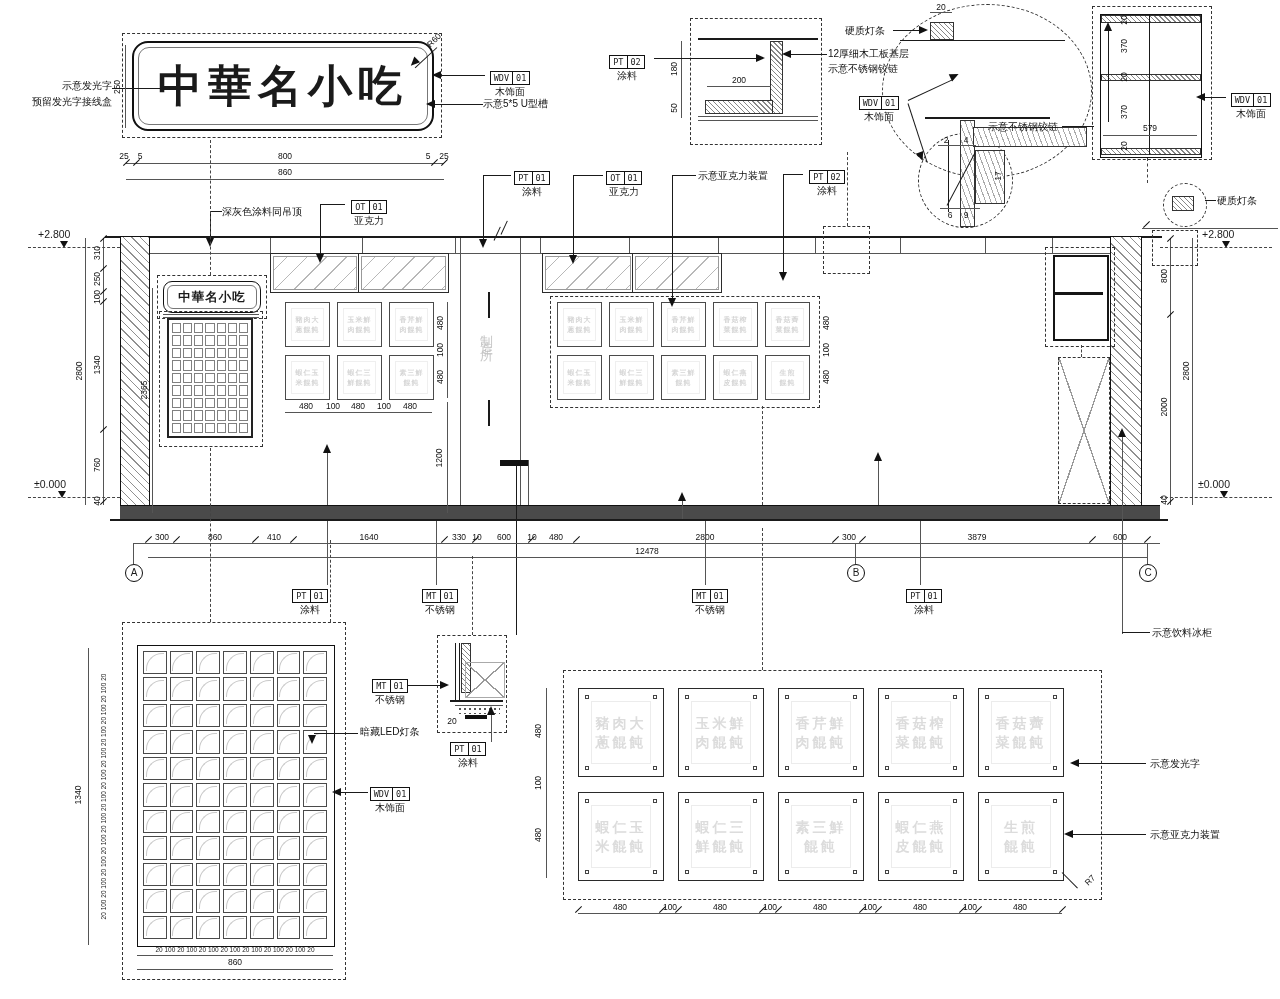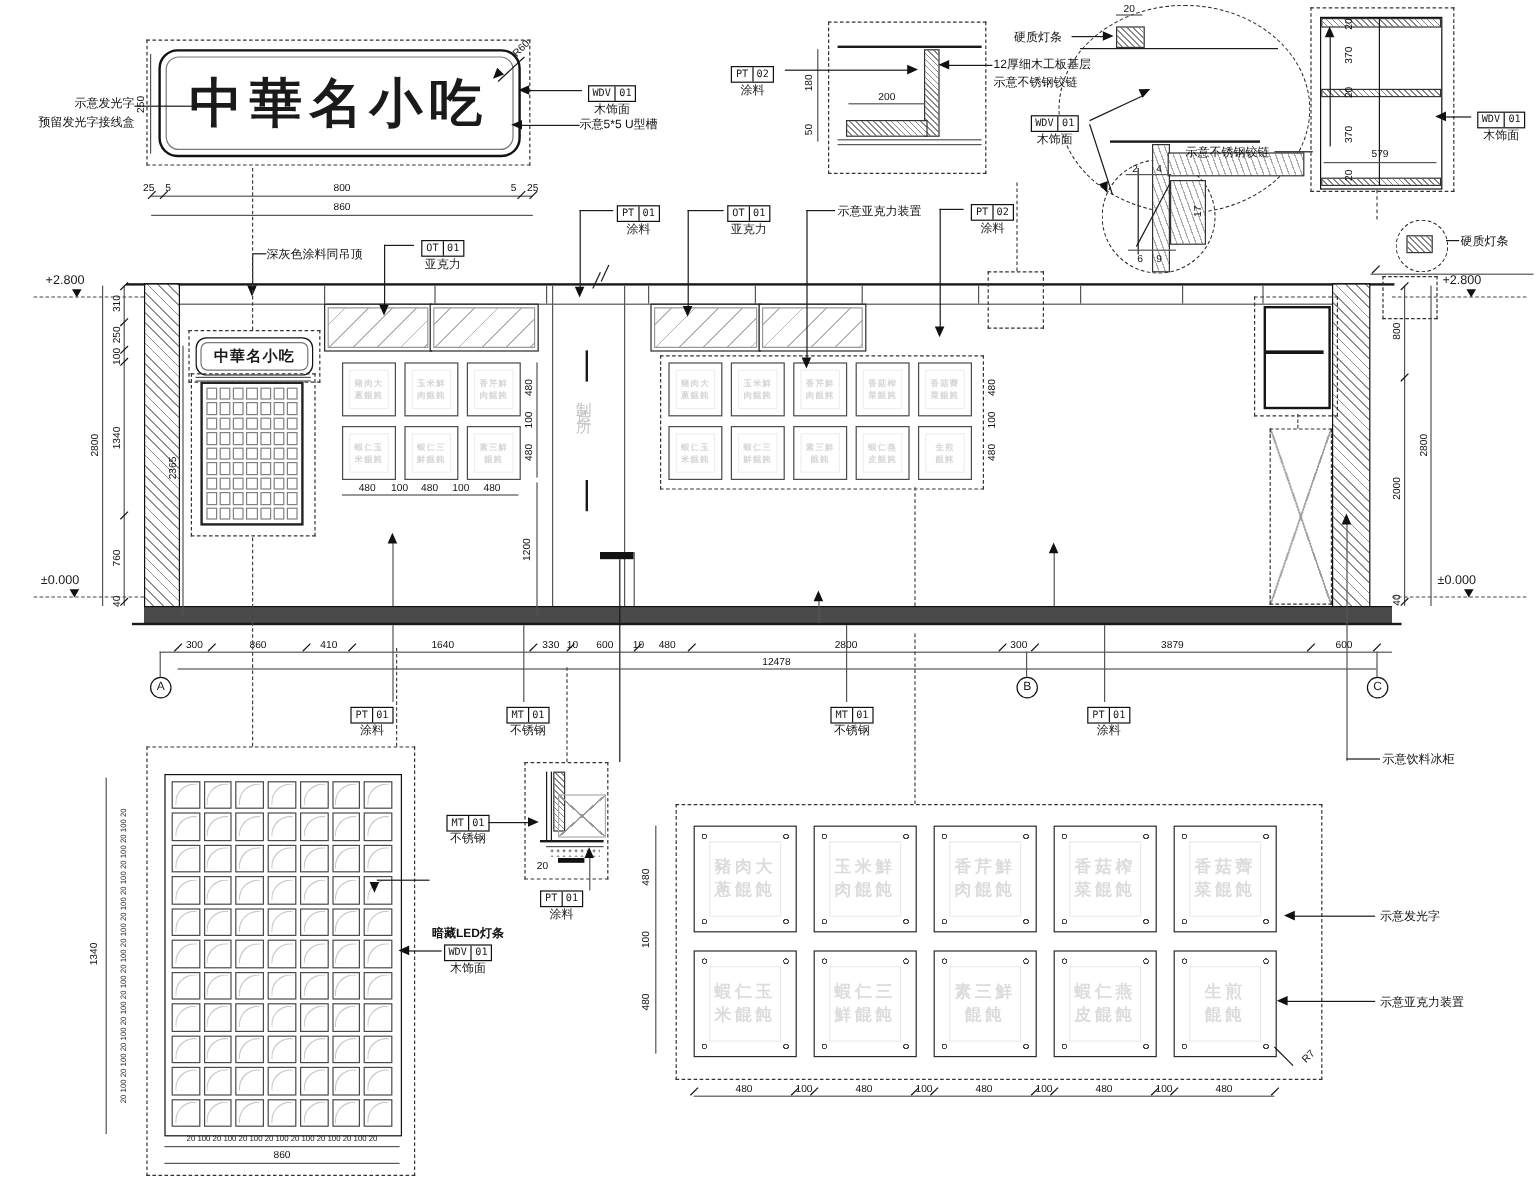--- a/index.html
+++ b/index.html
@@ -666,21 +666,21 @@
       <i></i>
       <i></i>
     </div>
   <div class="vl thin" style="left:88px;top:648px;height:297px;"></div>
   <div class="vdim" style="left:78px;top:795px;">1340</div>
   <div class="abs" style="left:100px;top:945px;width:297px;transform:rotate(-90deg);transform-origin:0 0;font-size:6.5px;text-align:center;white-space:nowrap;">20 100 20 100 20 100 20 100 20 100 20 100 20 100 20 100 20 100 20 100 20 100 20</div>
   <div class="abs" style="left:137px;top:946px;width:196px;font-size:6.5px;text-align:center;white-space:nowrap;">20 100 20 100 20 100 20 100 20 100 20 100 20 100 20</div>
   <div class="hl thin" style="left:137px;top:955px;width:196px;"></div>
   <div class="dim" style="left:235px;top:957px;">860</div>
   <div class="hl thin" style="left:137px;top:969px;width:196px;"></div>
-  <div class="ann" style="left:360px;top:771px;font-weight:bold;">暗藏LED灯条</div>
+  <div class="ann" style="left:360px;top:725px;">暗藏LED灯条</div>
   <div class="hl" style="left:314px;top:733px;width:44px;"></div>
   <div class="ar ar-d" style="left:308px;top:735px;"></div>
   <div class="tag" style="left:363px;top:783px;">
     <span class="tb">
         <b>WDV</b>
         <b>01</b>
       </span>
     <span class="tn">木饰面</span>
   </div>
   <div class="hl" style="left:340px;top:792px;width:28px;"></div>

